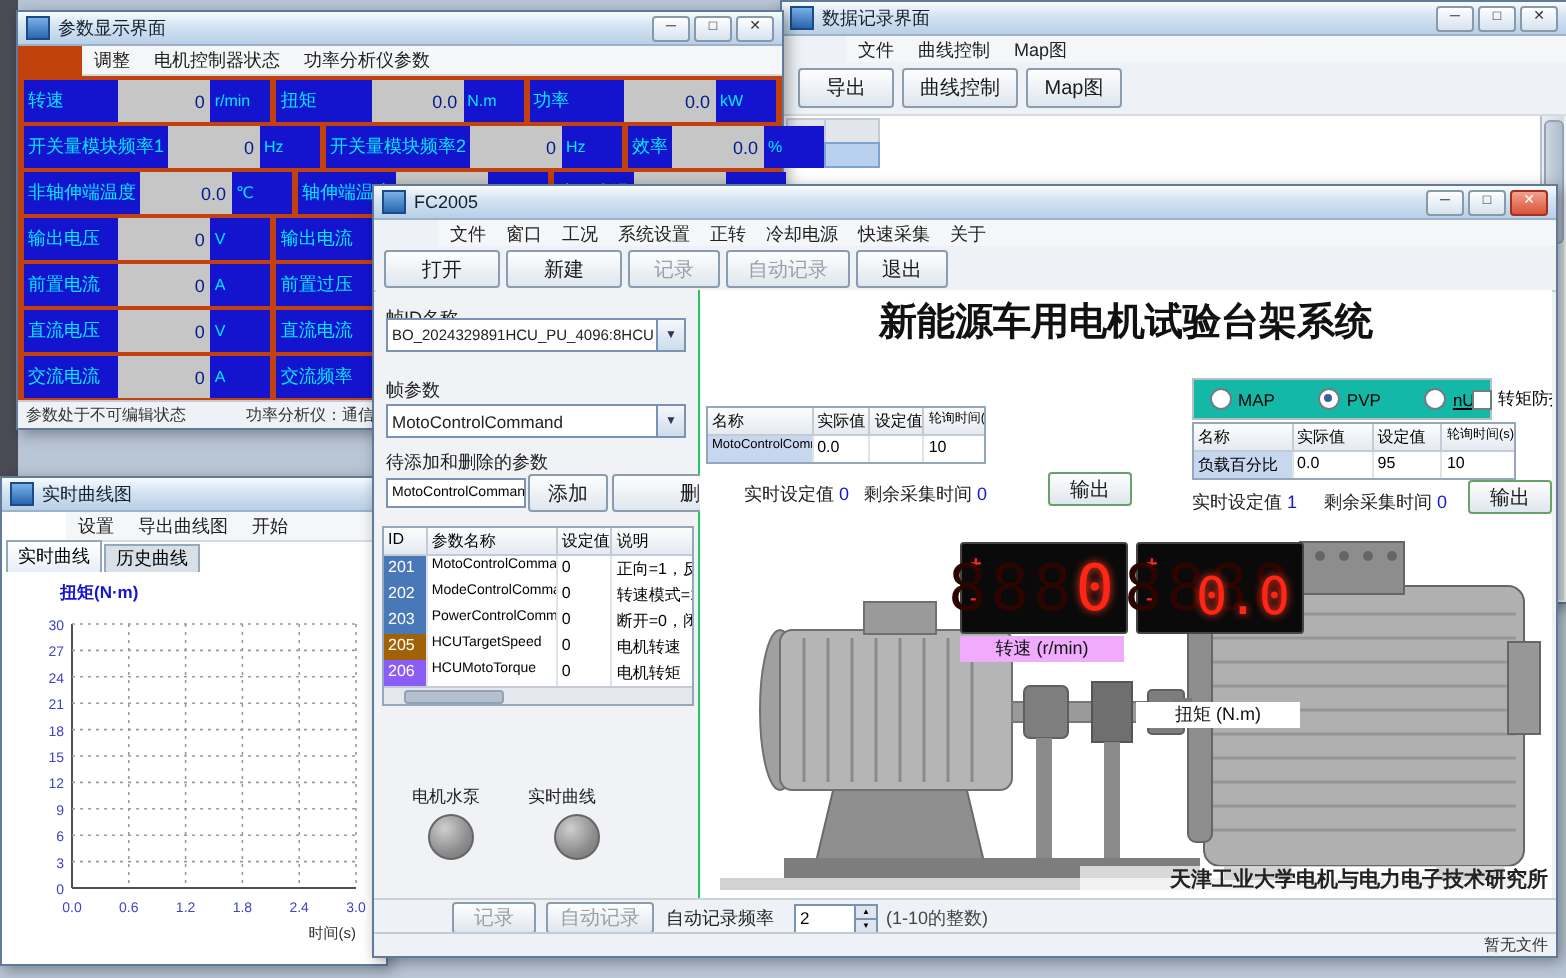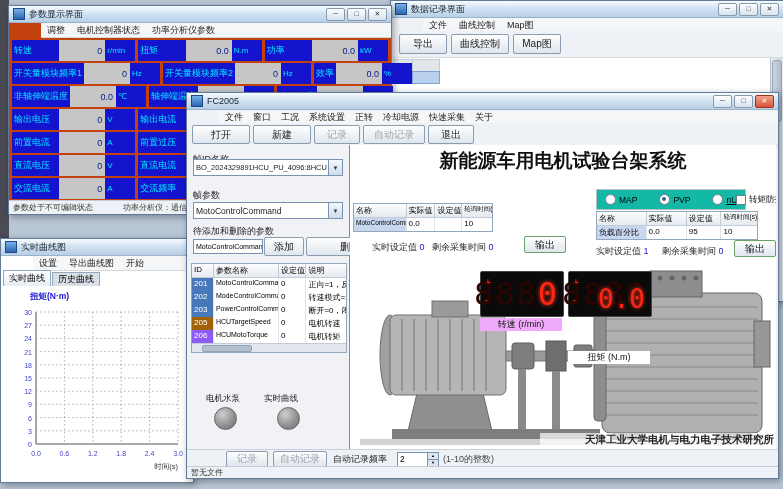--- a/index.html
+++ b/index.html
@@ -517,19 +517,19 @@
       <span class="plabel" style="left:146px;top:3px;">自动记录频率</span>
       <div class="abs" style="left:210px;top:2px;width:40px;height:13px;background:#fff;border:1px solid #7a93b3;display:flex;">
         <span style="flex:1;font-size:8.5px;line-height:12px;padding-left:2px;">2</span>
         <span style="width:10px;display:flex;flex-direction:column;border-left:1px solid #7a93b3;">
           <span style="font-size:4px;line-height:6px;text-align:center;background:#dde6ef;">▲</span>
           <span style="font-size:4px;line-height:6px;text-align:center;background:#dde6ef;border-top:1px solid #7a93b3;">▼</span>
         </span>
       </div>
       <span class="plabel" style="left:256px;top:3px;color:#444;">(1-10的整数)</span>
     </div>
-    <div class="statusbar" style="height:11px;">
+    <div class="statusbar" style="height:11px;justify-content:flex-end;">
       <span>暂无文件</span>
     </div>
   </div>
 
 
 </div>
 
 </body></html>

